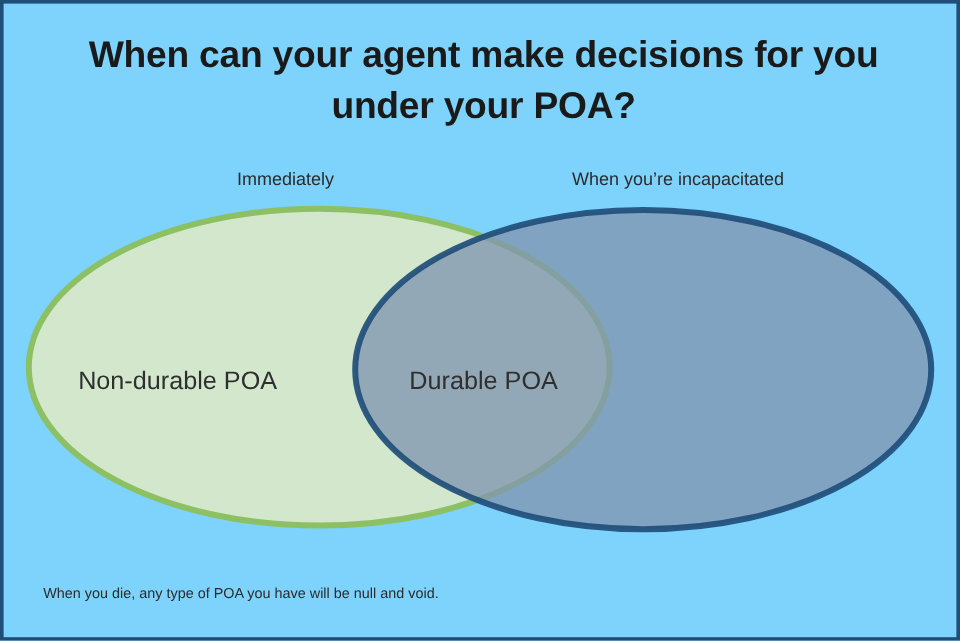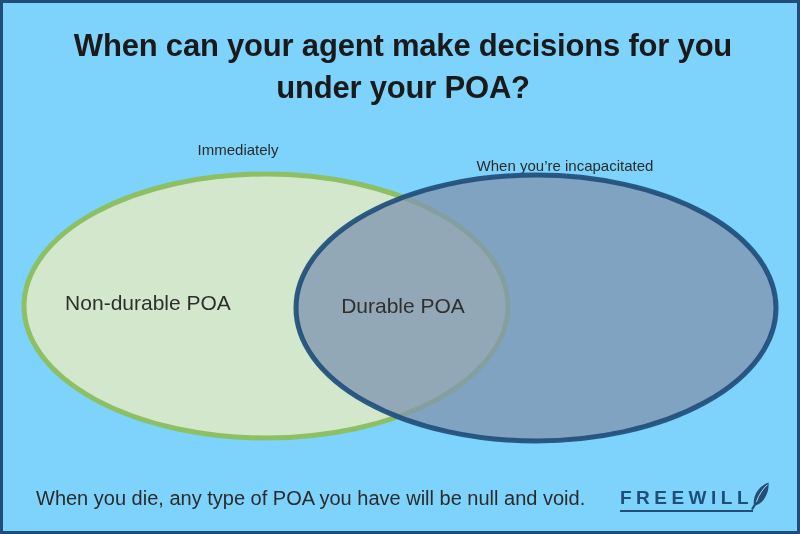--- a/index.html
+++ b/index.html
@@ -42,44 +42,43 @@
   }
   #caption-left {
     top: 138px;
     left: 135px;
     width: 200px;
   }
   #caption-right {
     top: 138px;
     left: 422px;
     width: 280px;
-    margin-top: 16px;
   }
   #venn-svg {
     position: absolute;
     left: 0;
     top: 160px;
     width: 800px;
     height: 300px;
   }
   .region-label {
     position: absolute;
     font-size: 21px;
     color: #2f2f2f;
     white-space: nowrap;
     text-align: center;
   }
-  #label-left   { top: 288px; left: 20px;  width: 250px; }
-  #label-center { top: 291px; left: 290px; width: 220px; }
+  #label-left   { top: 303px; left: 20px;  width: 250px; }
+  #label-center { top: 303px; left: 290px; width: 220px; }
   #label-right  { top: 303px; left: 520px; width: 250px; }
   #footnote {
     position: absolute;
     left: 33px;
     top: 484px;
-    font-size: 20px;
+    font-size: 12px;
     color: #2b2b2b;
     white-space: nowrap;
   }
   #brand-logo {
     position: absolute;
     right: 26px;
     top: 478px;
     display: flex;
     align-items: flex-end;
   }
@@ -110,21 +109,14 @@
   <svg id="venn-svg" viewBox="0 0 800 300">
     <ellipse cx="263" cy="143" rx="242" ry="132" fill="#d9e8c8" fill-opacity="0.92" stroke="#8cc063" stroke-width="5"></ellipse>
     <ellipse cx="533" cy="145" rx="240" ry="133" fill="#8296b0" fill-opacity="0.78" stroke="#1f4e79" stroke-width="5" stroke-opacity="0.92"></ellipse>
   </svg>
 
   <div class="region-label" id="label-left">Non-durable POA</div>
   <div class="region-label" id="label-center">Durable POA</div>
 
   <div id="footnote">When you die, any type of POA you have will be null and void.</div>
 
-  <div id="brand-logo">
-    <span id="brand-wordmark">FREEWILL</span>
-    <svg id="quill-icon" width="22" height="30" viewBox="0 0 22 30">
-      <path d="M19.5 1.5 C13 4 7.5 9 5.5 16 C4.8 18.6 4.6 21 4.9 23.2 L2 28 L3.9 29 L6.9 24.2 C9.6 23.6 12.6 21.6 15 18.2 C18.6 13 20.2 6.8 19.5 1.5 Z" fill="#1f4e79"></path>
-      <path d="M18.6 3.6 C14 7.6 10 13.4 7.4 20.8" stroke="#ffffff" stroke-width="1" fill="none" stroke-opacity="0.75"></path>
-    </svg>
-  </div>
 
 </div>
 
 </body></html>

